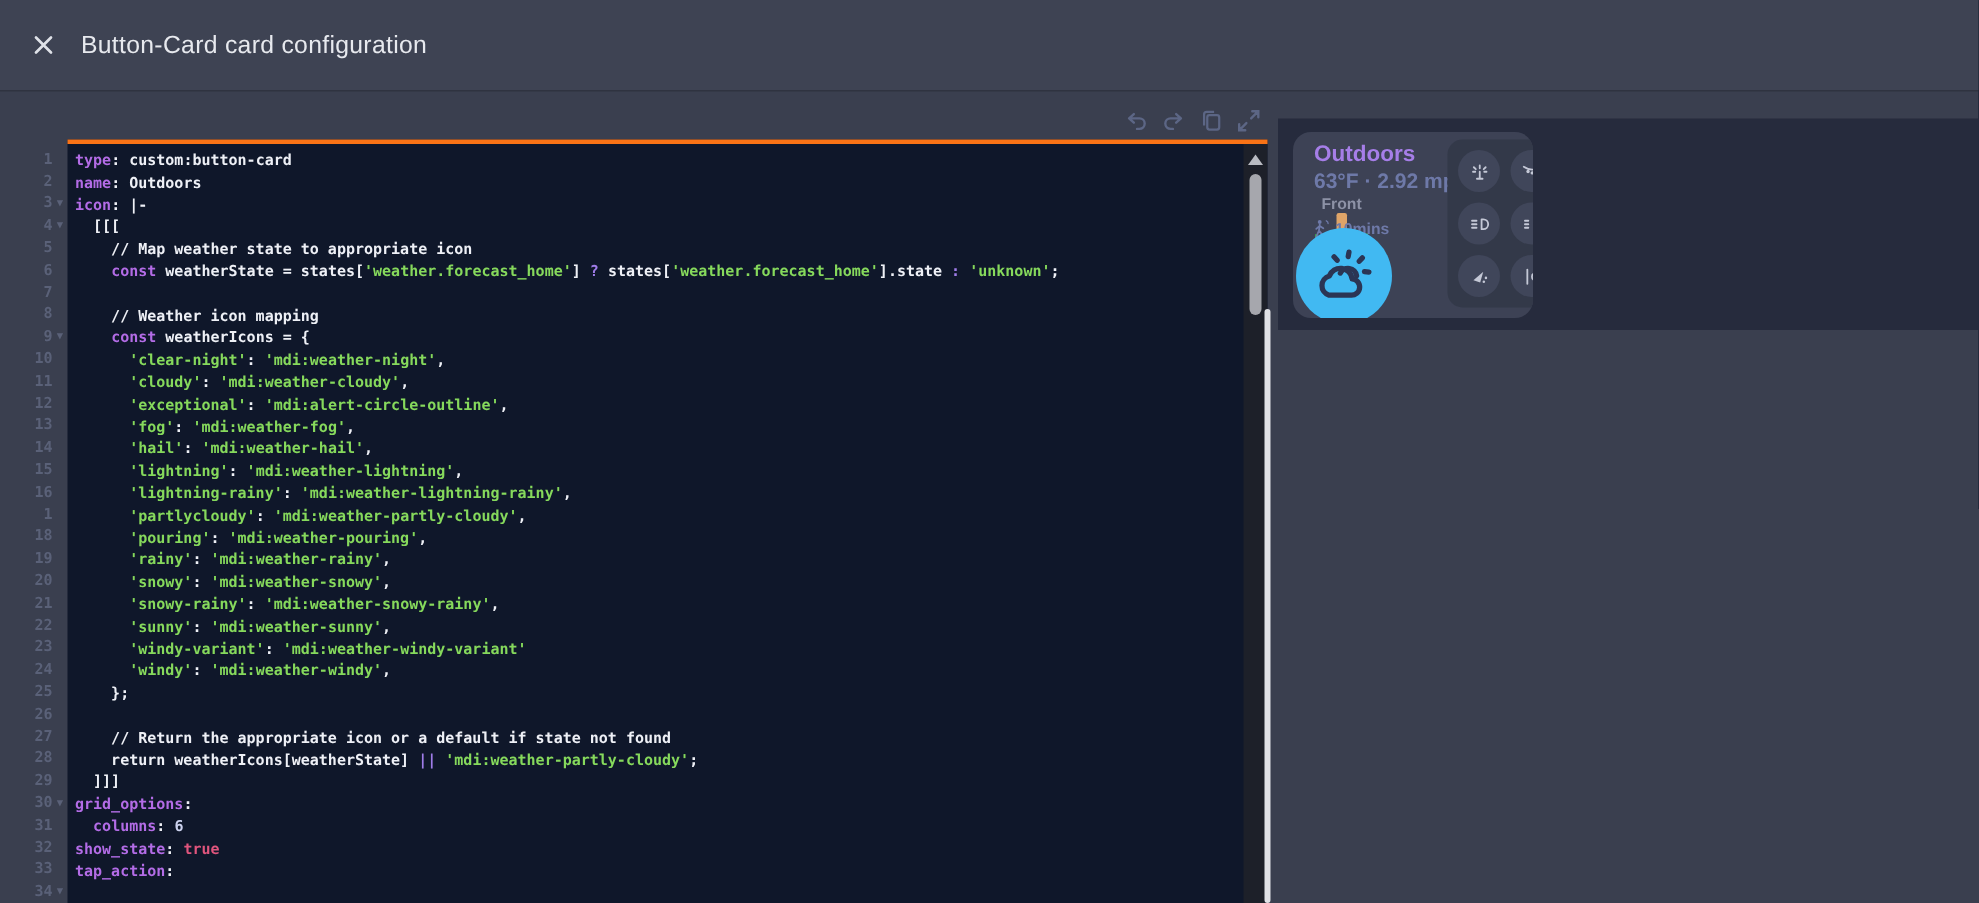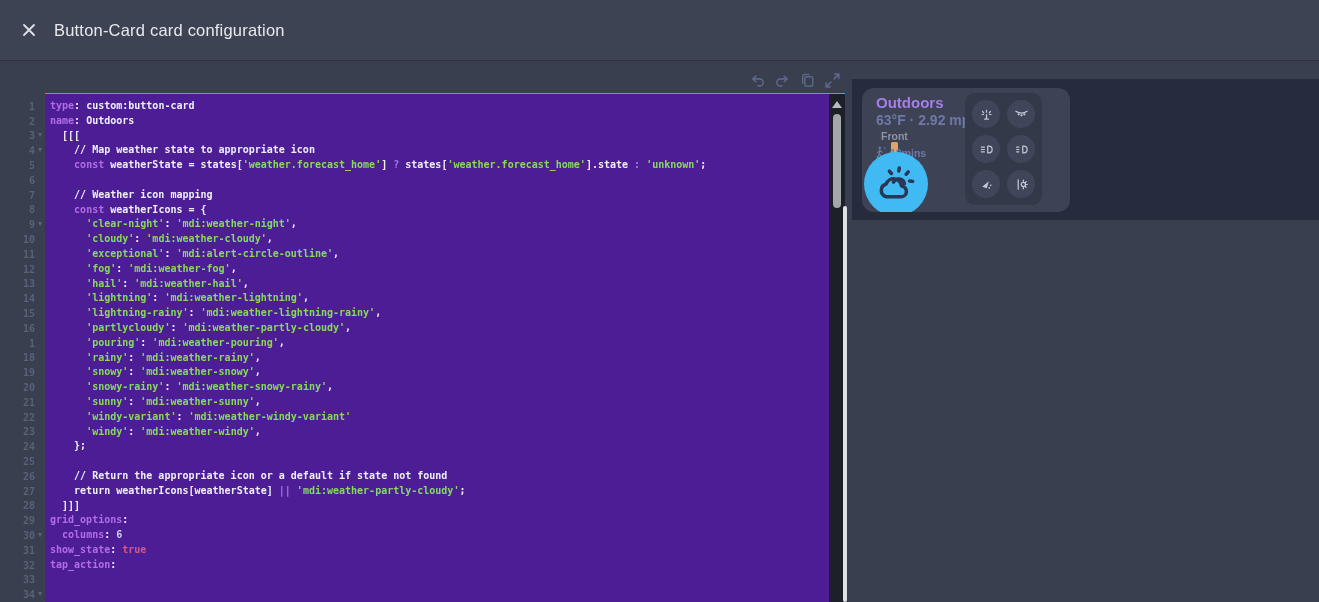--- a/index.html
+++ b/index.html
@@ -19,21 +19,21 @@
   .tb-btn{width:17px;height:17px;display:flex;align-items:center;justify-content:center;cursor:pointer;}
   .tb-btn svg{display:block;}
 
   
   .editor{position:absolute;left:12px;top:93px;width:833px;height:509px;display:flex;
           font-family:"DejaVu Sans Mono","Liberation Mono",monospace;font-size:10px;font-weight:600;}
   .gutter{width:33px;padding-top:6px;box-sizing:border-box;}
   .gutter-row{height:14.8px;display:flex;align-items:center;}
   .gutter-row .num{width:23px;text-align:right;color:#5a6178;}
   .gutter-row .fold{width:10px;text-align:center;color:#5a6178;font-size:7px;line-height:1;}
-  .code-area{position:relative;flex:1;background:#4c1d95;border-top:1px solid #f97316;
+  .code-area{position:relative;flex:1;background:#0f172a;border-top:3px solid #f97316;
              padding:6px 0 0 5px;box-sizing:border-box;overflow:hidden;}
   .code-line{height:14.8px;white-space:pre;color:#eef0f6;}
   .tk-key{color:#b36ce6;}
   .tk-kw{color:#b36ce6;}
   .tk-str{color:#86d95c;}
   .tk-op{color:#9f7ce8;}
   .tk-comment{color:#eef0f6;}
   .tk-bool{color:#e0557d;}
   .tk-num{color:#ccd2ee;}
   .tk-plain{color:#eef0f6;}
@@ -42,21 +42,21 @@
   .ed-scrollbar{position:absolute;right:0;top:0;width:16px;height:100%;background:#1d2029;}
   .ed-scroll-up{position:absolute;top:7px;left:3px;width:0;height:0;
                 border-left:5px solid transparent;border-right:5px solid transparent;
                 border-bottom:7px solid #b9bbc2;}
   .ed-thumb{position:absolute;top:20px;left:4px;width:8px;height:94px;background:#a6a7ad;border-radius:4px;}
   
   .dlg-scroll-thumb{position:absolute;left:843px;top:206px;width:4px;height:396px;background:#e0e1e6;border-radius:2px;}
 
   
   .preview-strip{position:absolute;left:852px;top:79px;width:467px;height:141px;background:#262b3d;}
-  .preview-card{position:absolute;left:10px;top:9px;width:208px;height:124px;background:#3d4255;
+  .preview-card{position:absolute;left:10px;top:9px;width:160px;height:124px;background:#3d4255;
                 border-radius:12px;overflow:hidden;cursor:pointer;text-align:right;}
   .card-title{position:absolute;left:14px;top:6px;font-size:15px;font-weight:bold;color:#a67ee8;}
   .card-sub{position:absolute;left:14px;top:24px;font-size:14px;color:#6e79a8;font-weight:bold;}
   .card-lock-row{position:absolute;left:14px;top:42px;font-size:10.5px;color:#8d92a6;font-weight:bold;
                  display:flex;align-items:center;flex-direction:column;}
   .door-chip{display:inline-block;width:7px;height:12px;background:#dfa468;border-radius:1.5px;margin:0 4px;}
   .lock-state{color:#3cb14c;}
   .card-eta-row{position:absolute;left:12px;top:58px;font-size:10.5px;color:#6e79a8;font-weight:bold;
                 display:flex;align-items:center;gap:3px;}
   .weather-circle{position:absolute;left:2px;top:64px;width:64px;height:64px;border-radius:50%;
@@ -239,20 +239,21 @@
       </div>
       <div class="gutter-row">
         <span class="num">34</span>
         <span class="fold">▼</span>
       </div>
     </div>
   <div class="code-area" id="code-area">
     <div id="code-lines">
         <div class="code-line"><span class="tk-key">type</span><span class="tk-plain">: custom:button-card</span></div>
         <div class="code-line"><span class="tk-key">name</span><span class="tk-plain">: Outdoors</span></div>
+        <div class="code-line"><span class="tk-key">icon</span><span class="tk-plain">: |-</span></div>
         <div class="code-line"><span class="tk-plain">  [[[</span></div>
         <div class="code-line"><span class="tk-comment">    // Map weather state to appropriate icon</span></div>
         <div class="code-line"><span class="tk-plain">    </span><span class="tk-kw">const</span><span class="tk-plain"> weatherState = states[</span><span class="tk-str">'weather.forecast_home'</span><span class="tk-plain">] </span><span class="tk-op">?</span><span class="tk-plain"> states[</span><span class="tk-str">'weather.forecast_home'</span><span class="tk-plain">].state </span><span class="tk-op">:</span><span class="tk-plain"> </span><span class="tk-str">'unknown'</span><span class="tk-plain">;</span></div>
         <div class="code-line">&nbsp;</div>
         <div class="code-line"><span class="tk-comment">    // Weather icon mapping</span></div>
         <div class="code-line"><span class="tk-plain">    </span><span class="tk-kw">const</span><span class="tk-plain"> weatherIcons = {</span></div>
         <div class="code-line"><span class="tk-plain">      </span><span class="tk-str">'clear-night'</span><span class="tk-plain">: </span><span class="tk-str">'mdi:weather-night'</span><span class="tk-plain">,</span></div>
         <div class="code-line"><span class="tk-plain">      </span><span class="tk-str">'cloudy'</span><span class="tk-plain">: </span><span class="tk-str">'mdi:weather-cloudy'</span><span class="tk-plain">,</span></div>
         <div class="code-line"><span class="tk-plain">      </span><span class="tk-str">'exceptional'</span><span class="tk-plain">: </span><span class="tk-str">'mdi:alert-circle-outline'</span><span class="tk-plain">,</span></div>
         <div class="code-line"><span class="tk-plain">      </span><span class="tk-str">'fog'</span><span class="tk-plain">: </span><span class="tk-str">'mdi:weather-fog'</span><span class="tk-plain">,</span></div>

